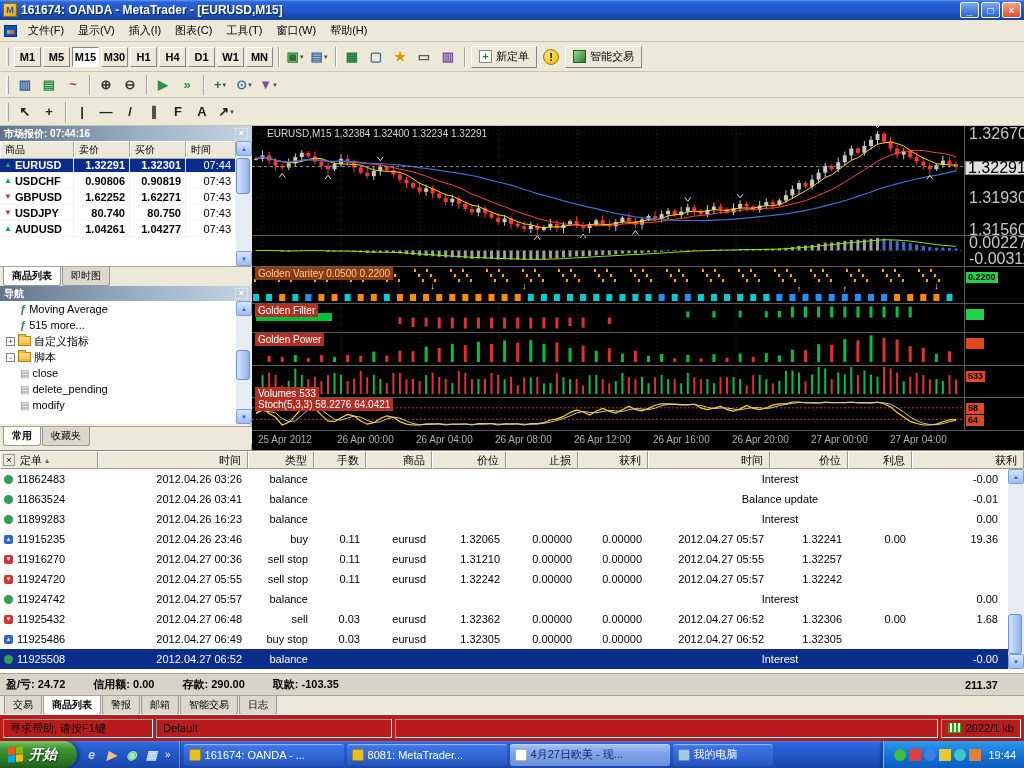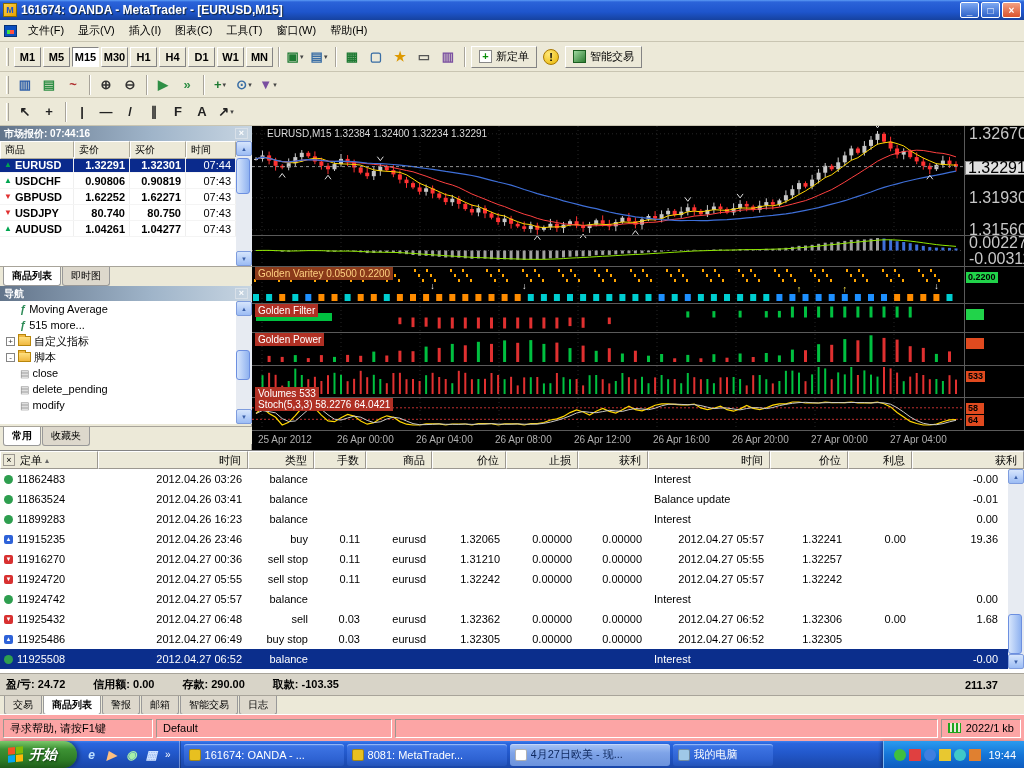--- a/index.html
+++ b/index.html
@@ -95,32 +95,32 @@
 .thc{border:1px solid;border-color:#FFF #9C9890 #9C9890 #FFF;display:flex;align-items:center;justify-content:flex-end;padding:0 6px;font-size:11px;overflow:hidden}
 .thc.c0{justify-content:flex-start;padding-left:2px;gap:3px}
 .termx{width:12px;height:12px;border:1px solid #9C9890;background:#ECE9D8;font-size:9px;line-height:10px;text-align:center;margin-right:2px}
 .sort{color:#666;font-size:8px}
 #term-rows{position:absolute;left:0;top:18px;width:1024px;height:200px;overflow:hidden}
 .trow{display:grid;grid-template-columns:98px 150px 66px 52px 66px 74px 72px 70px 122px 78px 64px 1fr;height:20px;align-items:center}
 .trow.sel{background:#0B2E8C;color:#fff}
 .tc{padding:0 6px;white-space:nowrap;overflow:hidden}
 .tc.r{text-align:right}
 .tc.c0{display:flex;align-items:center;gap:4px;padding:0 0 0 4px}
-.span911{grid-column:9/12;text-align:left;padding:0 6px}
+.span911{grid-column:9/12;text-align:center;padding:0 6px}
 .tc.c11{padding-right:26px;text-align:right}
 .ticon{width:9px;height:9px;display:inline-flex;align-items:center;justify-content:center;font-size:6px;color:#fff;border-radius:2px;flex:none}
 .ticon.balance{background:#2E9E4F;border-radius:50%}
 .ticon.buy{background:#2E62D8}
 .ticon.sell{background:#D83030}
 #term-summary{position:absolute;left:0;top:222px;width:1024px;height:22px;background:#D8D4C8;border-top:1px solid #A8A49A;display:flex;align-items:center;font-weight:bold;padding-left:6px;gap:28px}
 #term-summary .sumbal{position:absolute;right:26px}
 #term-tabs{position:absolute;left:0;top:244px;width:1024px;height:20px;background:#ECE9D8;border-top:1px solid #A8A49A;display:flex;padding-left:4px;align-items:flex-start}
 
 
-#statusbar{position:absolute;left:0;top:714px;width:1024px;height:27px;background:#fca5a5;border-top:1px solid #fff;display:flex;align-items:center;padding:0 3px;gap:3px}
+#statusbar{position:absolute;left:0;top:714px;width:1024px;height:27px;background:#b91c1c;border-top:1px solid #fff;display:flex;align-items:center;padding:0 3px;gap:3px}
 .spanel{height:19px;border:1px solid;border-color:#9C9890 #FFF #FFF #9C9890;display:flex;align-items:center;padding:0 6px;white-space:nowrap}
 #sp-help{width:150px}
 #sp-profile{width:236px}
 #sp-fill{flex:1}
 #sp-net{gap:5px}
 .netgraph{width:13px;height:10px;background:repeating-linear-gradient(90deg,#1FA51F 0 2px,#ECE9D8 2px 4px);border-bottom:1px solid #1FA51F}
 
 
 #taskbar{position:absolute;left:0;top:741px;width:1024px;height:27px;background:linear-gradient(180deg,#3C82F0 0%,#2B66DE 8%,#2258CB 45%,#1A46A8 100%);display:flex;align-items:center}
 #startbtn{height:27px;padding:0 20px 0 8px;display:flex;align-items:center;gap:5px;background:linear-gradient(180deg,#7BC76B 0%,#3D9234 30%,#2E7D26 70%,#1E5C1A 100%);border-radius:0 14px 14px 0;color:#fff;font-size:14px;font-weight:bold;font-style:italic;text-shadow:1px 1px 2px #143814;box-shadow:2px 0 4px rgba(0,0,0,.4);flex:none}

